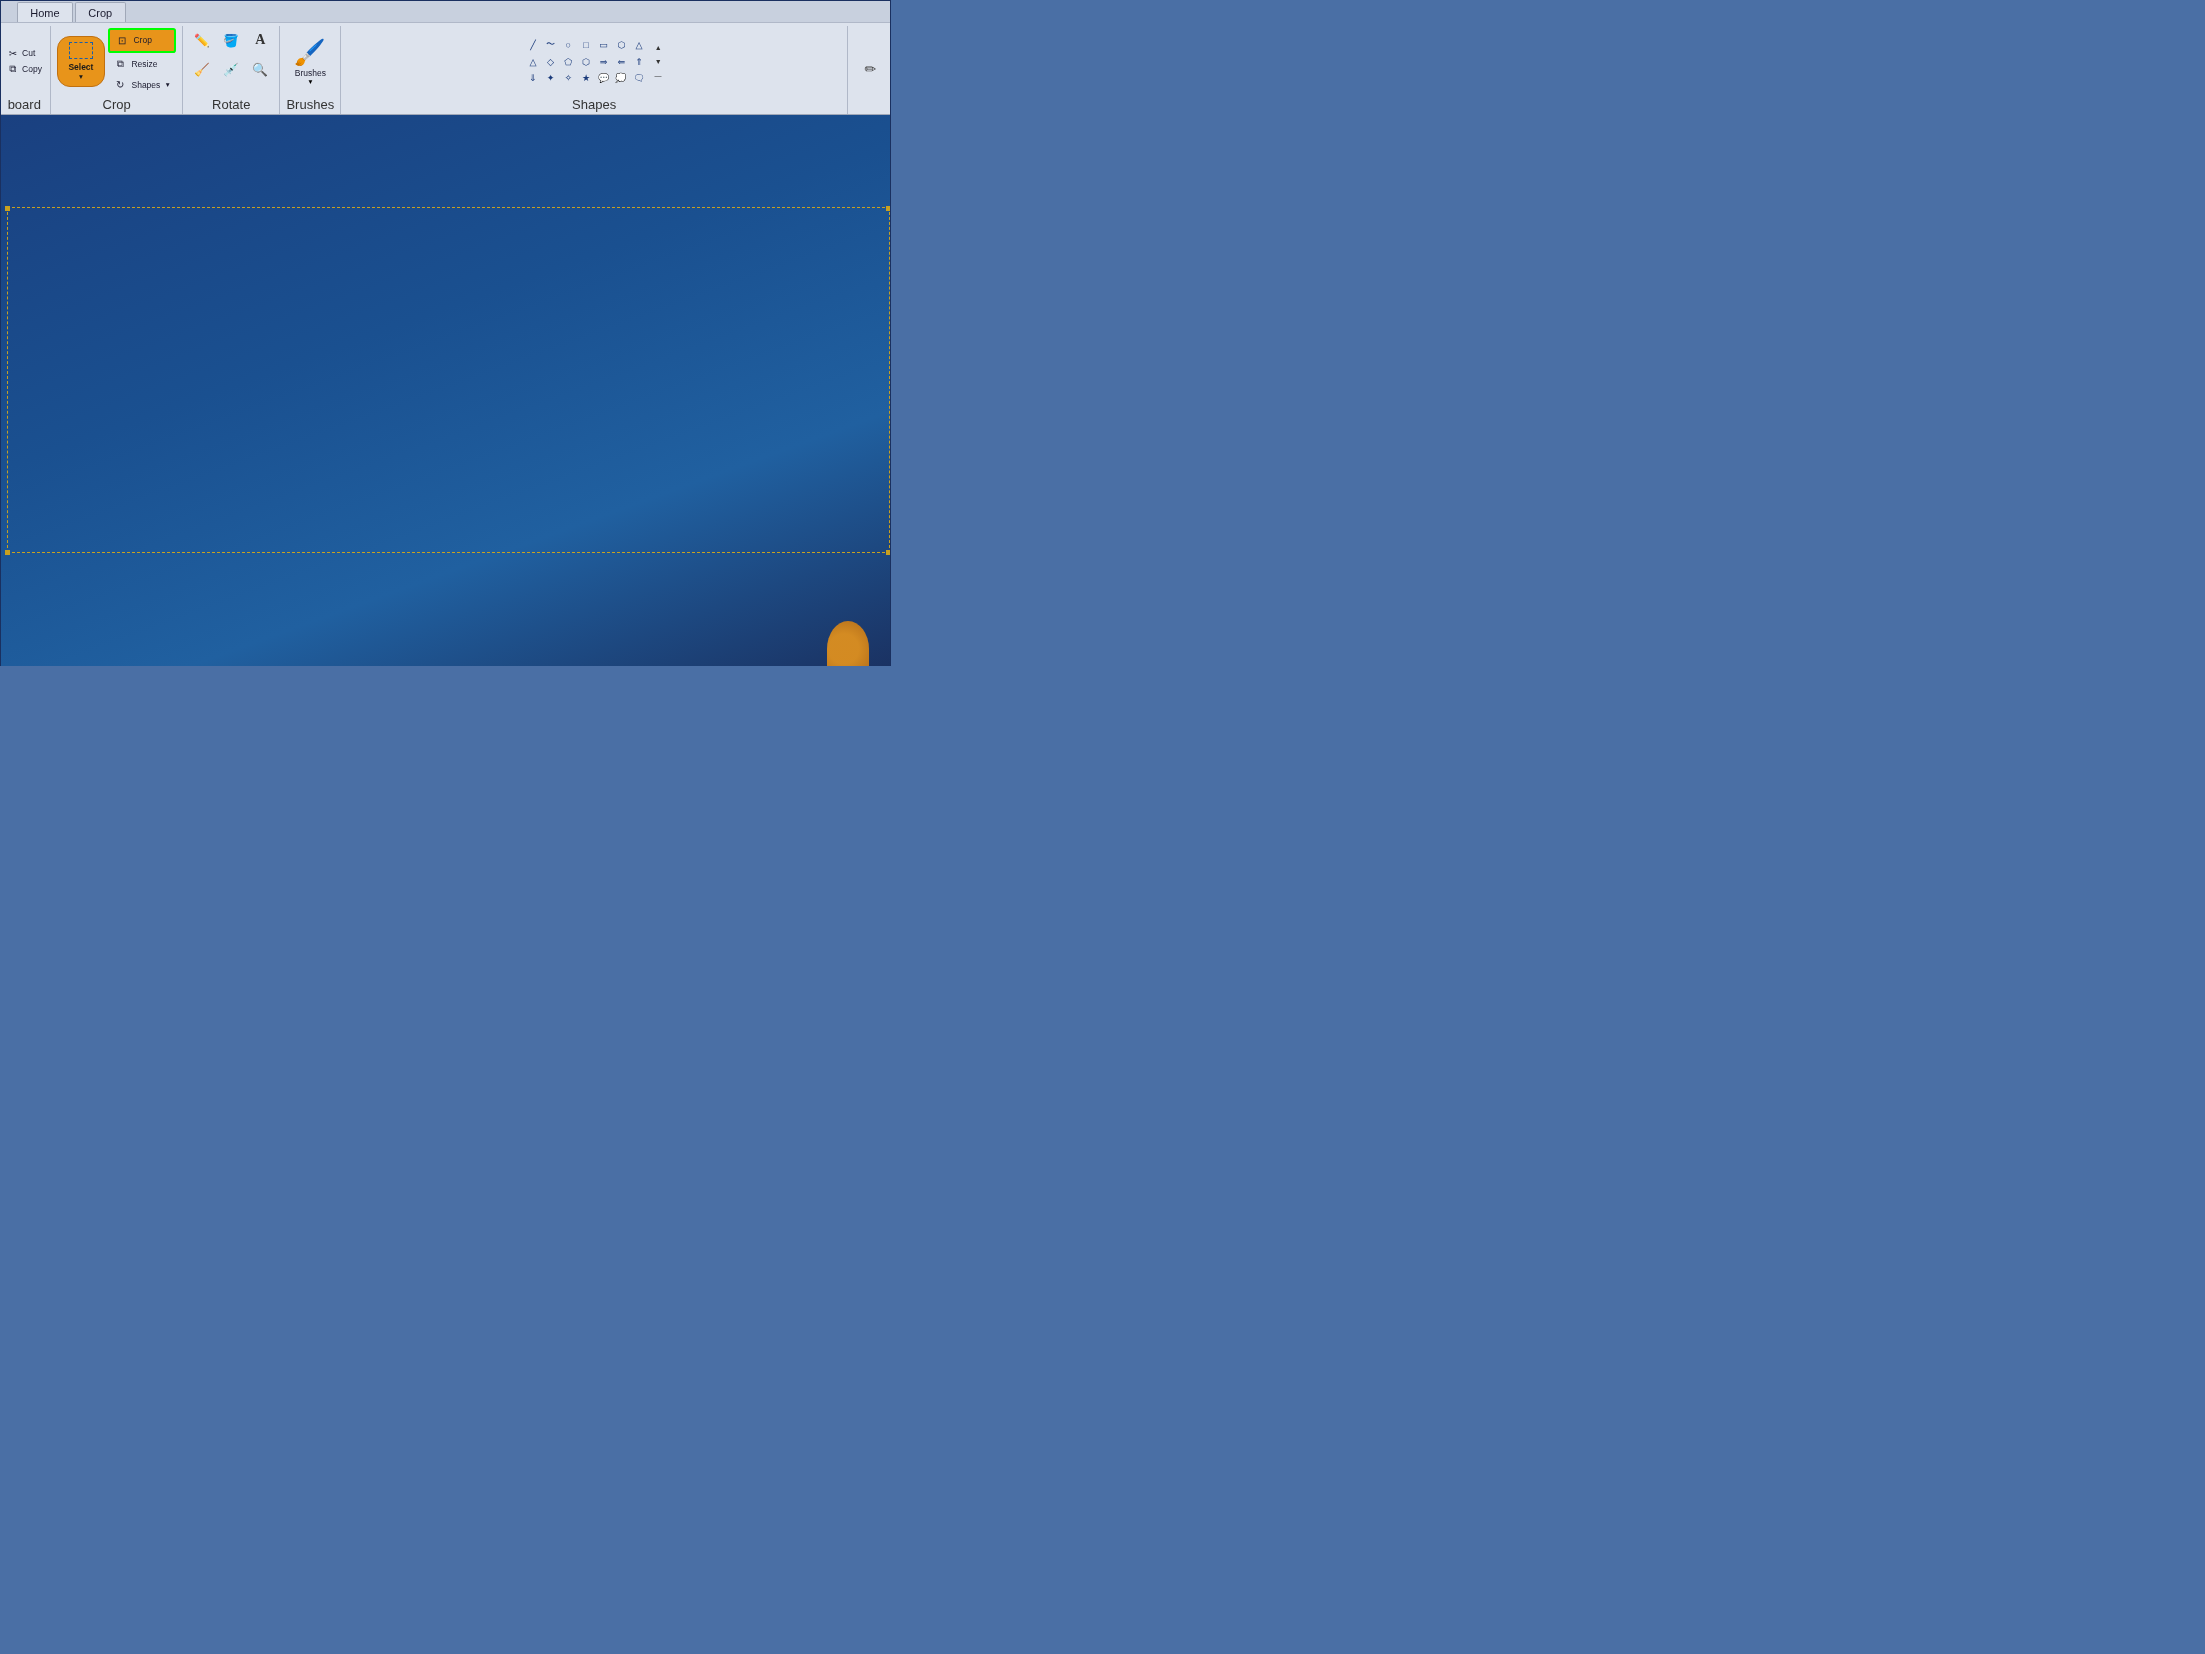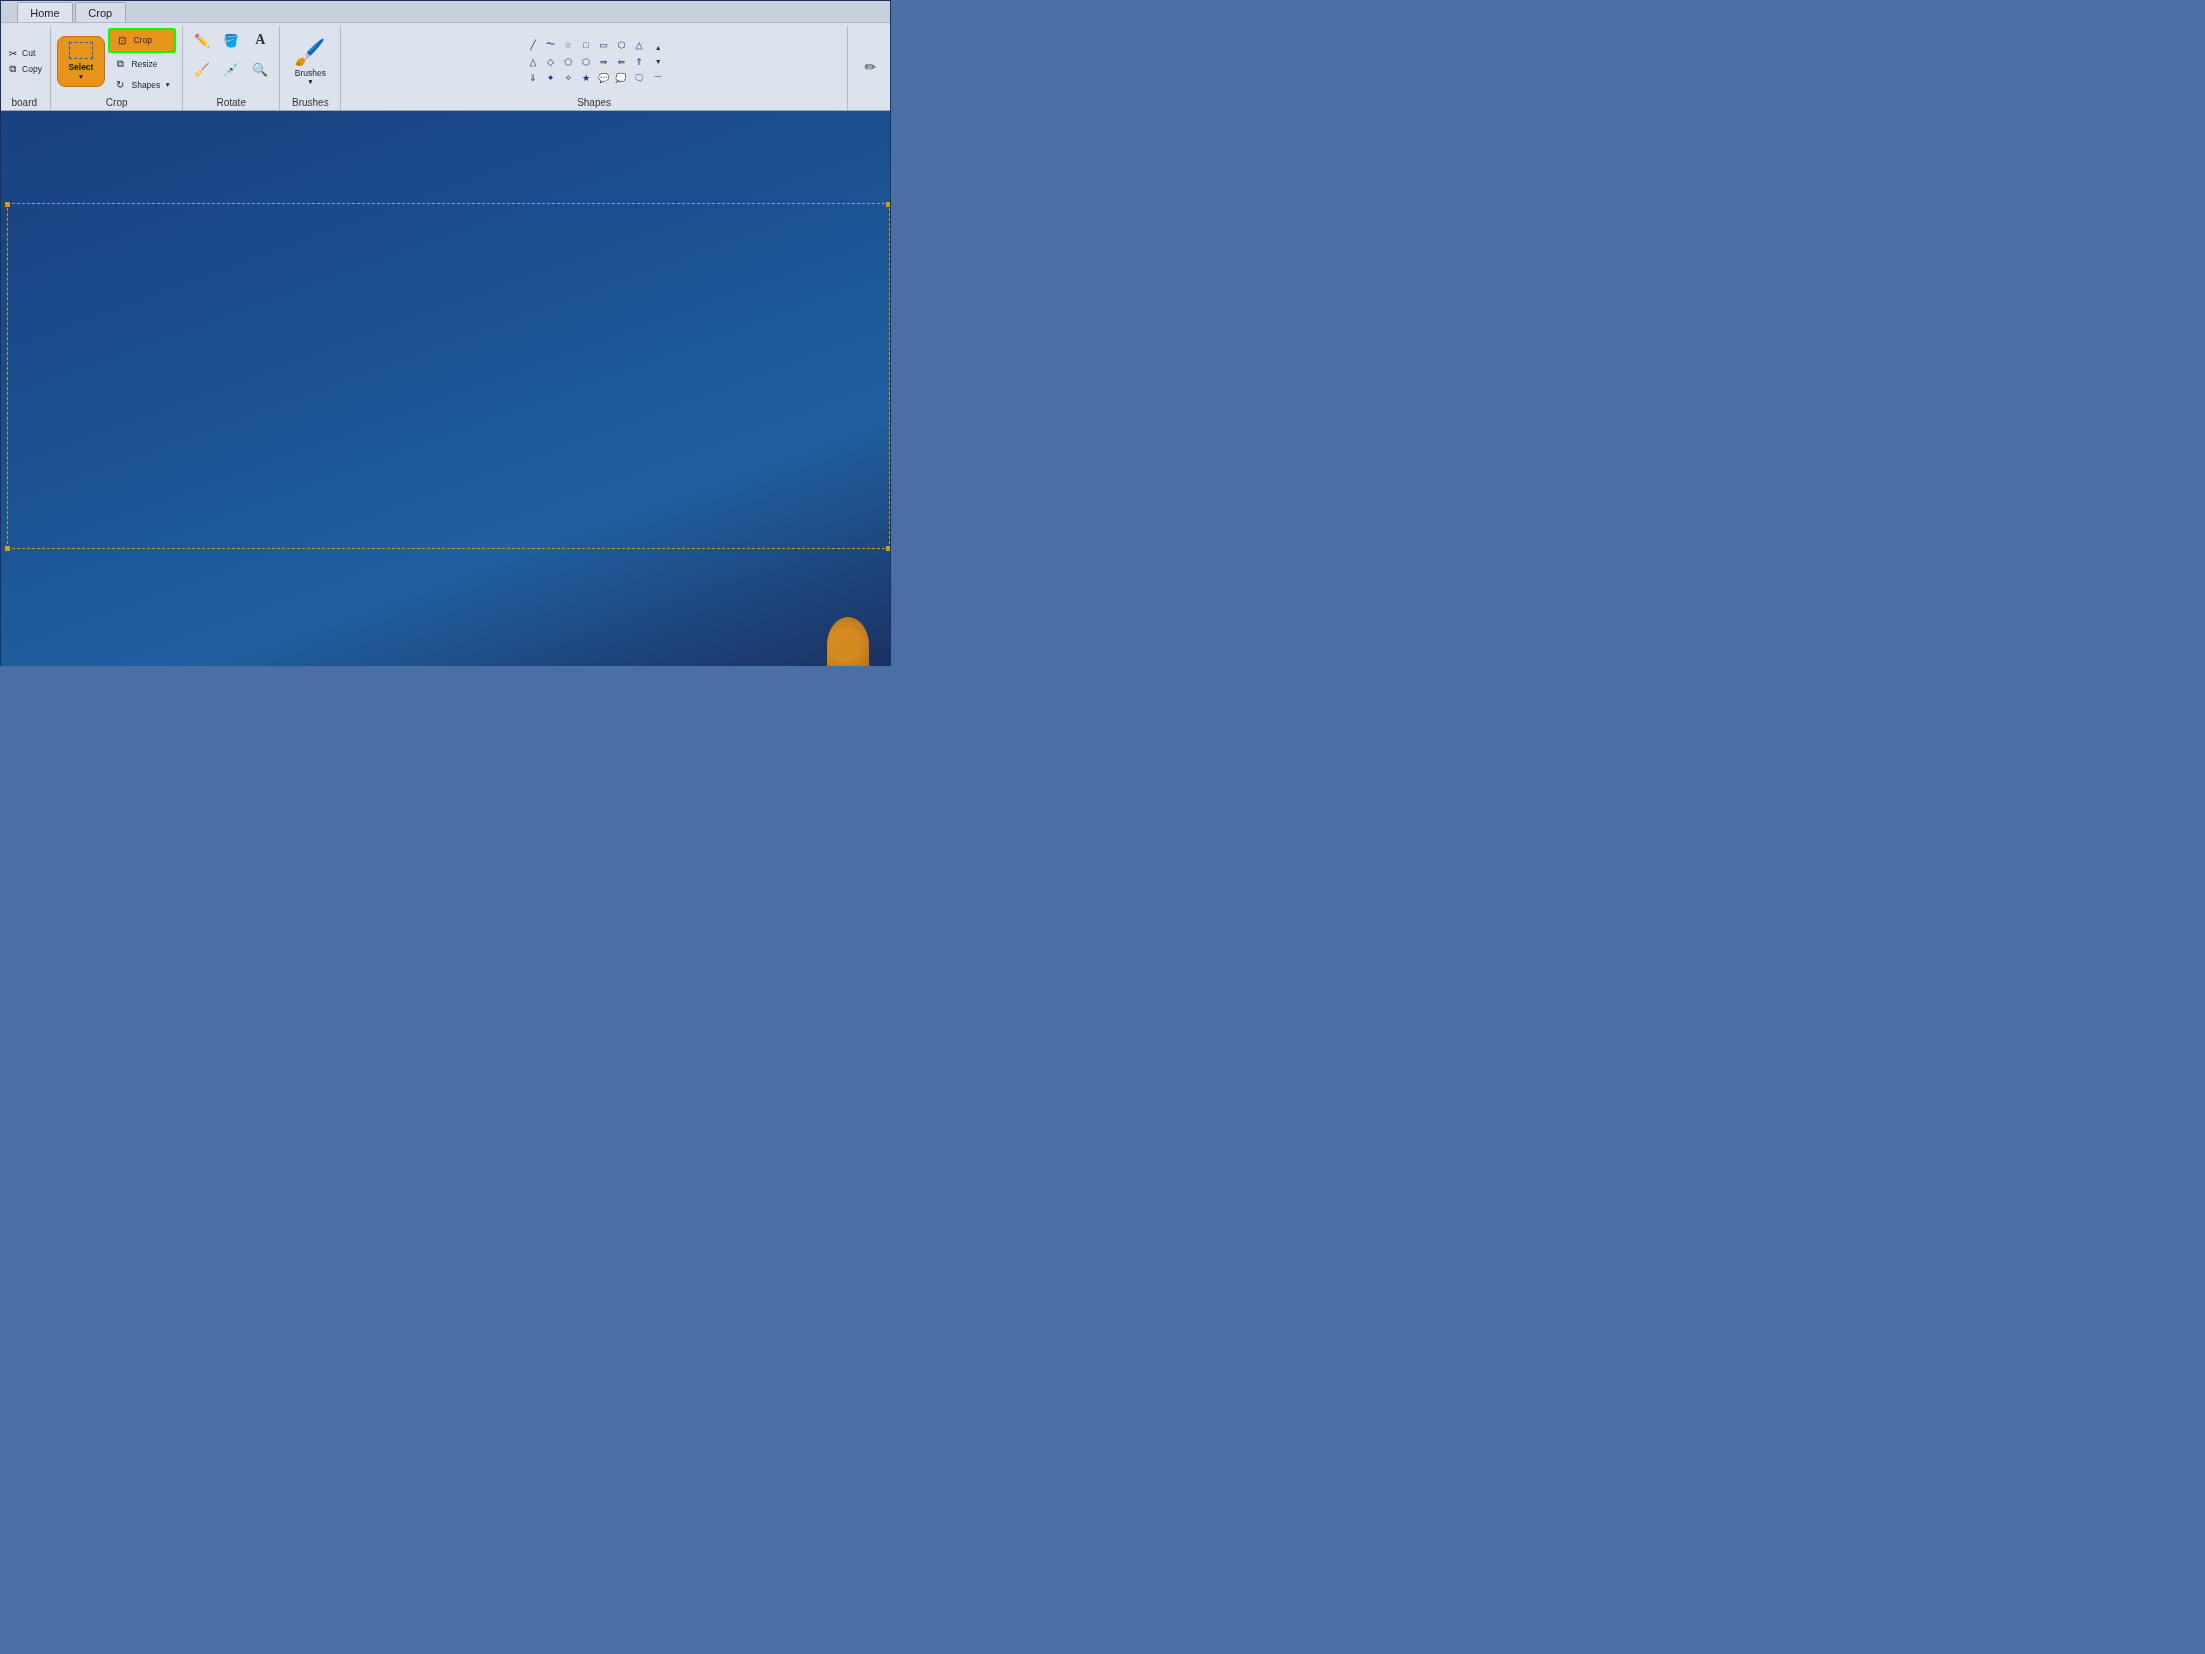--- a/index.html
+++ b/index.html
@@ -57,21 +57,21 @@
     .ribbon-group {
       display: flex;
       flex-direction: column;
       align-items: center;
       padding: 1.4px 5.6px 1.4px 5.6px;
       border-right: 0.7px solid #b0b8c8;
       min-width: 42px;
     }
 
     .ribbon-group-label {
-      font-size: 10px;
+      font-size: 13px;
       color: #333;
       margin-top: 2.1px;
       padding-bottom: 1.4px;
       text-align: center;
     }
 
     .ribbon-group-content {
       display: flex;
       align-items: center;
       gap: 2.8px;
@@ -119,21 +119,21 @@
     }
 
     
     .select-btn {
       display: flex;
       flex-direction: column;
       align-items: center;
       justify-content: center;
       background: #e8941a;
       border: 1.4px solid #c07010;
-      border-radius: 8px;
+      border-radius: 13px;
       padding: 5.6px 8.5px;
       cursor: pointer;
       width: 48px;
       height: 51px;
       color: #1a1a1a;
       font-size: 8.5px;
       font-weight: 600;
     }
 
     .select-btn-icon {

